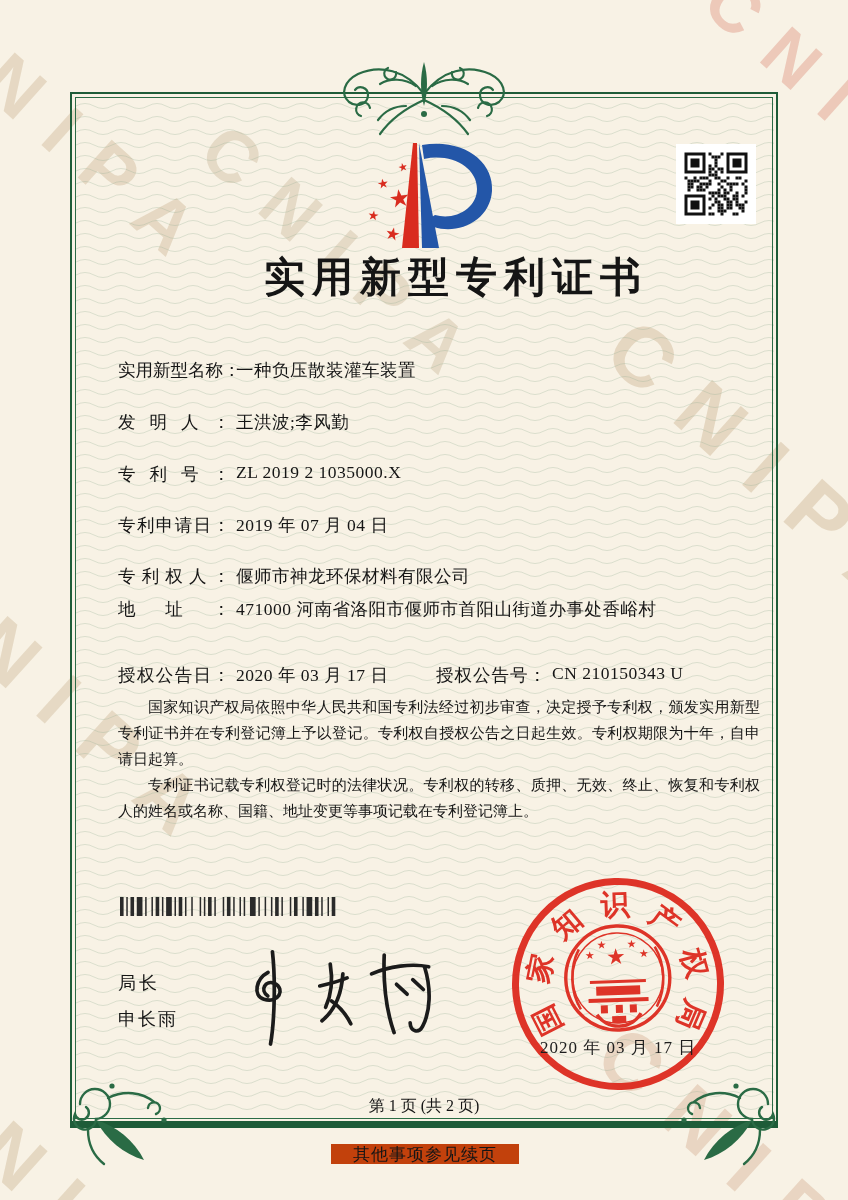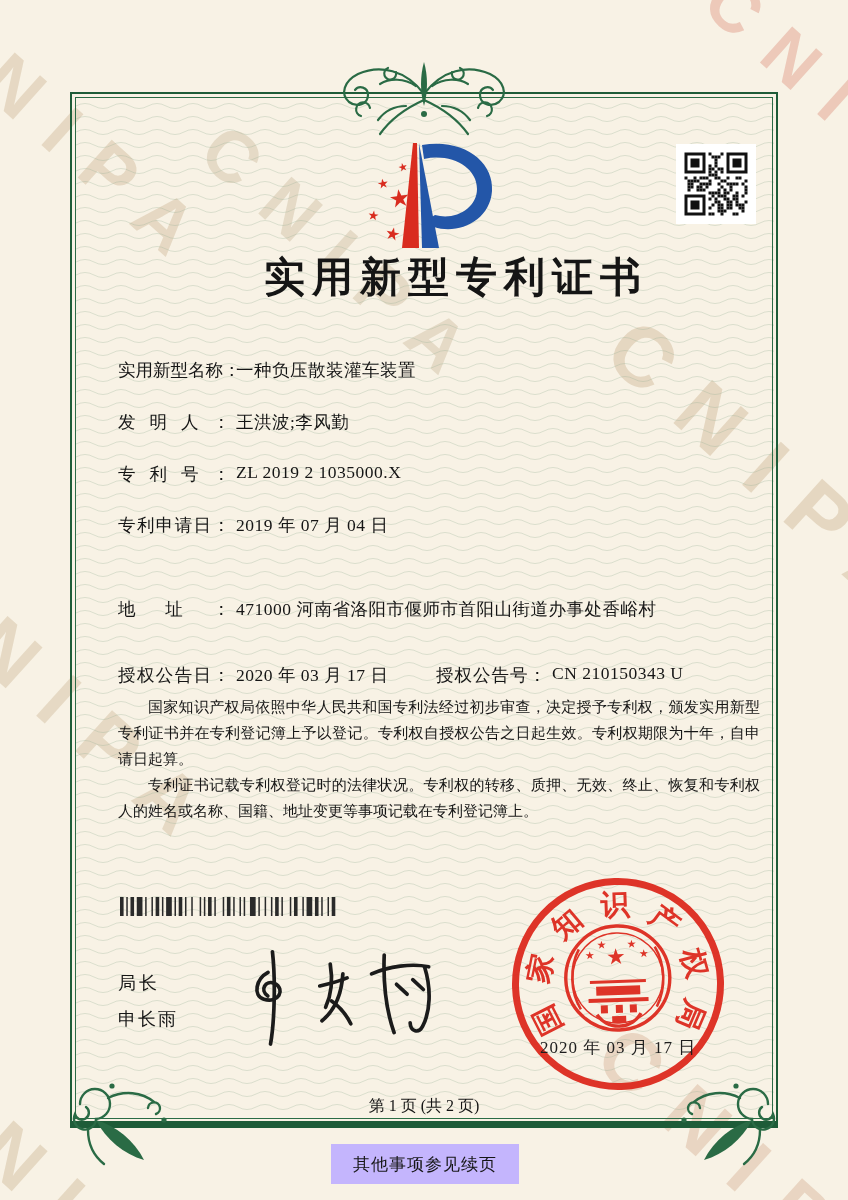--- a/index.html
+++ b/index.html
@@ -62,21 +62,21 @@
     font-size:29px;line-height:1;
   }
   .seal-emblem{position:absolute;left:50%;top:47%;transform:translate(-50%,-50%);}
   .seal-date{
     position:absolute;left:508px;top:1036px;width:220px;text-align:center;
     font-size:17px;color:#1d1d1d;letter-spacing:1px;z-index:5;
   }
   
   .page-num{position:absolute;left:0;top:1096px;width:100%;text-align:center;font-size:16px;}
   .cont-box{
-    position:absolute;left:331px;top:1144px;width:188px;height:40px;background:#c4b5fd;
+    position:absolute;left:331px;top:1144px;width:188px;height:20px;background:#c2410c;
     display:flex;align-items:center;justify-content:center;font-size:17px;letter-spacing:1px;
   }
 </style>
 </head>
 <body>
 
 <div class="page">
 
   <span class="wm" style="left:-38px;top:-18px;font-size:74px;color:rgba(204,182,148,.42);">CNIPA</span>
   <span class="wm" style="left:240px;top:108px;font-size:72px;color:rgba(198,178,148,.38);">CNIPA</span>
@@ -360,20 +360,23 @@
   </div>
   <div class="frow" style="top:358px;">
     <span class="flabel">实用新型名称：</span><span class="fvalue">一种负压散装灌车装置</span>
   </div>
   <div class="frow" style="top:462px;">
     <span class="flabel">专利号：</span><span class="fvalue">ZL 2019 2 1035000.X</span>
   </div>
   <div class="frow" style="top:513px;">
     <span class="flabel">专利申请日：</span><span class="fvalue">2019 年 07 月 04 日</span>
   </div>
+  <div class="frow" style="top:564px;">
+    <span class="flabel">专利权人：</span><span class="fvalue">偃师市神龙环保材料有限公司</span>
+  </div>
   <div class="frow" style="top:597px;">
     <span class="flabel">地址：</span><span class="fvalue">471000  河南省洛阳市偃师市首阳山街道办事处香峪村</span>
   </div>
   <div class="frow" style="top:663px;">
     <span class="flabel">授权公告日：</span><span class="fvalue">2020 年 03 月 17 日</span>
     <span class="fgroup2">
       <span class="flabel">授权公告号：</span><span class="fvalue">CN 210150343 U</span>
     </span>
   </div>
 

